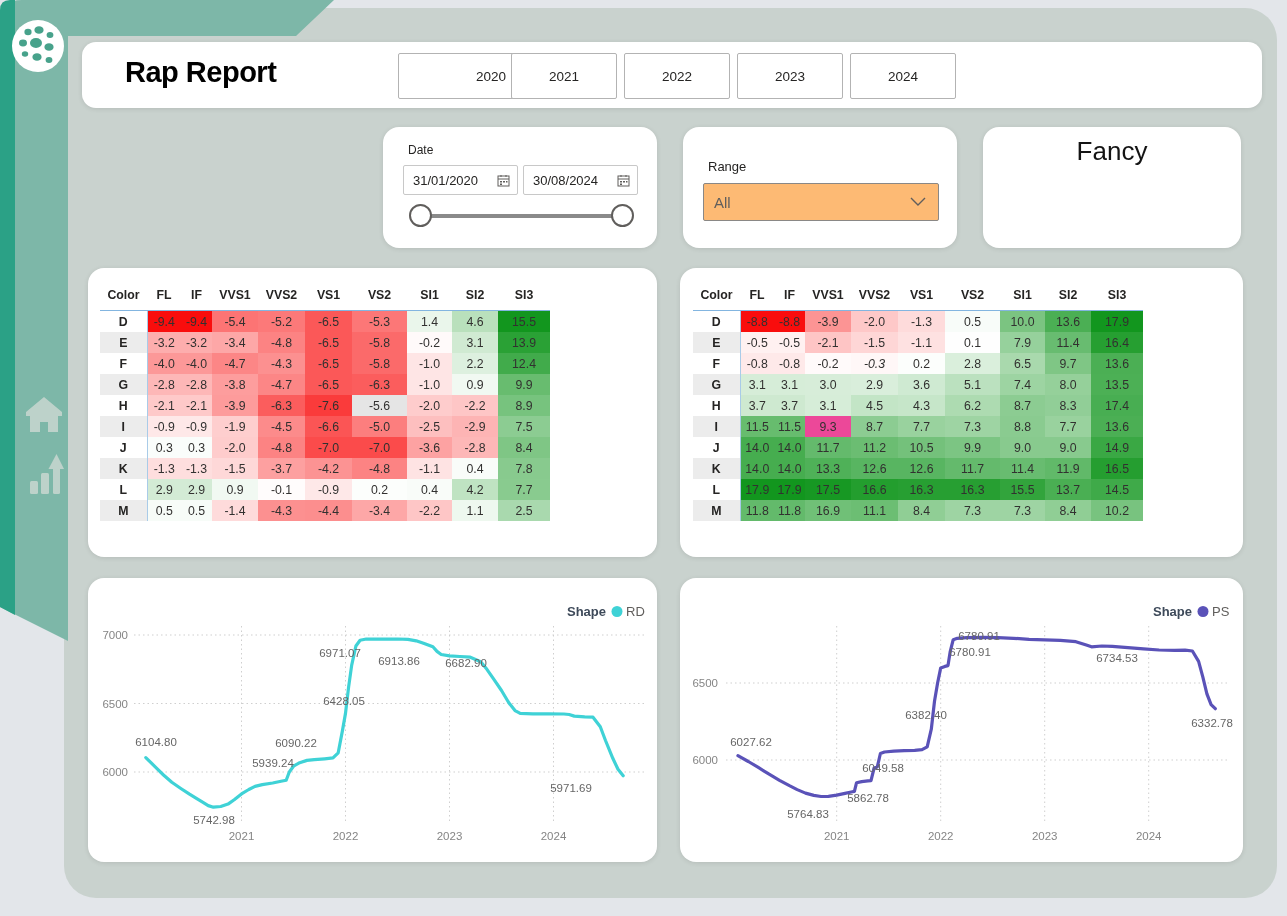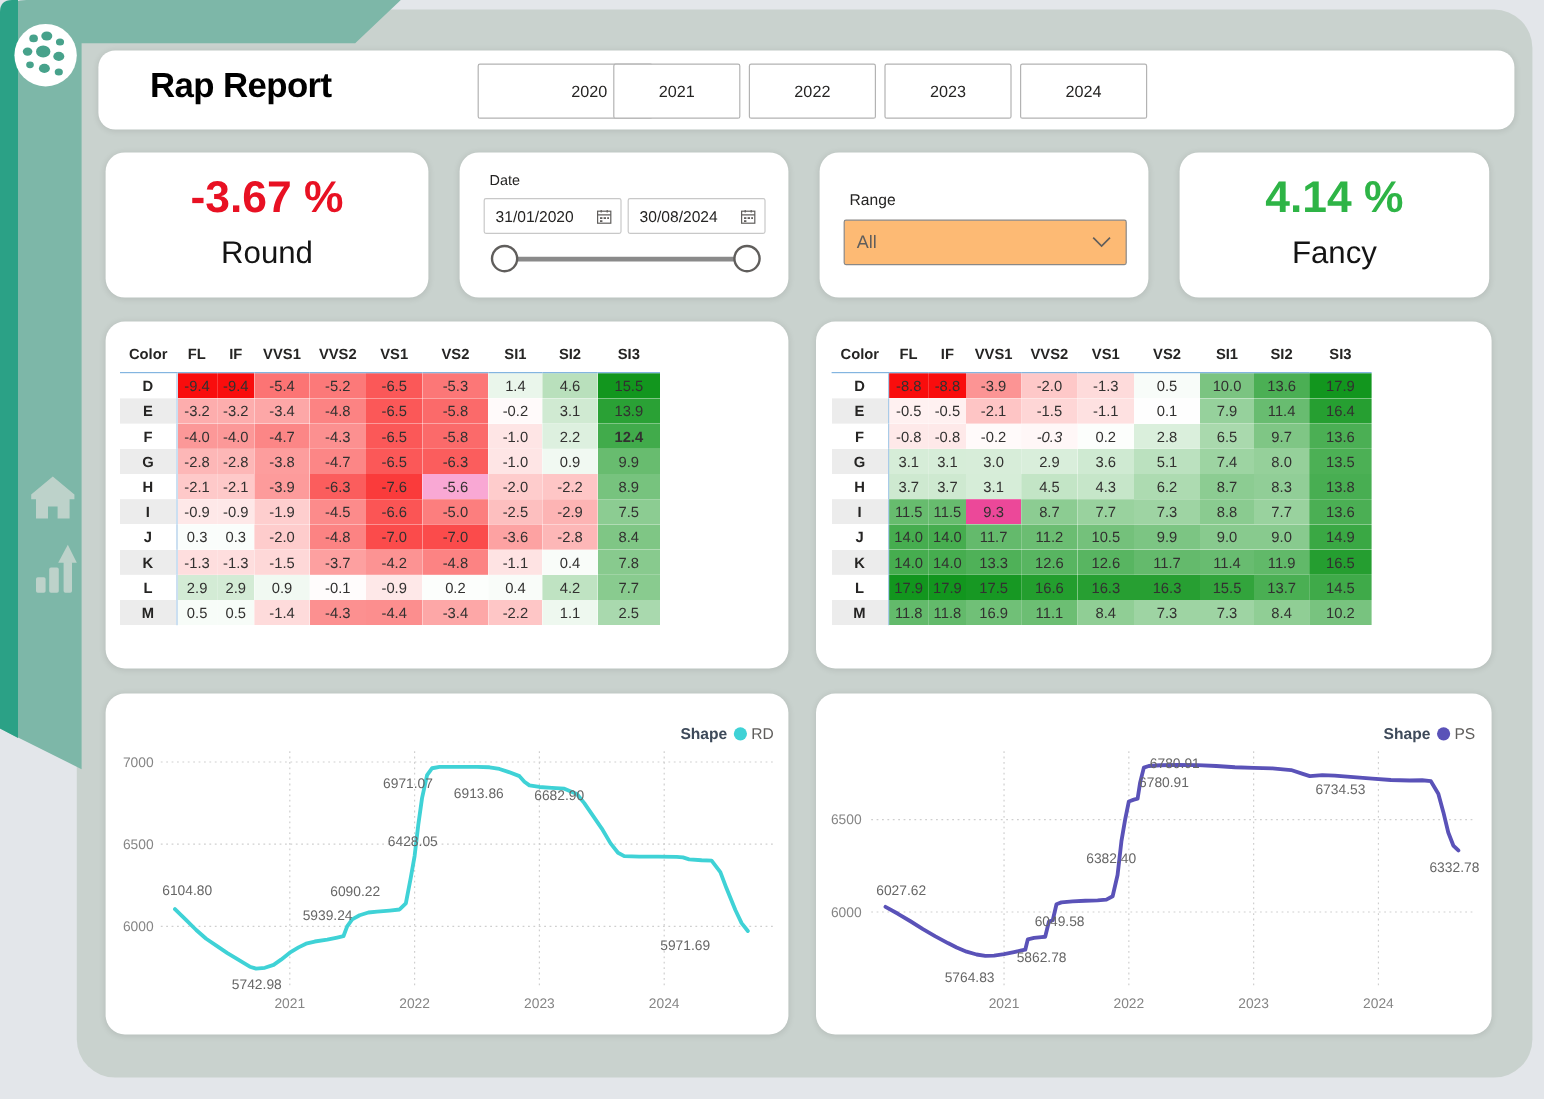--- a/index.html
+++ b/index.html
@@ -83,24 +83,20 @@
     <div class="title">Rap Report</div>
     <div id="year-buttons">
         <div class="yearbtn" style="left: 316px; padding-left: 40px;">2020</div>
         <div class="yearbtn" style="left: 429px;">2021</div>
         <div class="yearbtn" style="left: 542px;">2022</div>
         <div class="yearbtn" style="left: 655px;">2023</div>
         <div class="yearbtn" style="left: 768px;">2024</div>
       </div>
   </div>
 
-  <div class="card kpi" style="left:88px;top:127px;width:269px;height:121px;">
-    <div class="kpi-value" style="color: rgb(232, 17, 35);">-3.67 %</div>
-    <div class="kpi-label">Round</div>
-  </div>
 
   <div class="card" style="left:383px;top:127px;width:274px;height:121px;">
     <div class="slicer-label">Date</div>
     <div class="date-input" style="left:20px;">
       <span>31/01/2020</span>
       <svg width="13" height="13" viewBox="0 0 13 13">
         <rect x="1" y="2" width="11" height="10" fill="none" stroke="#605e5c" stroke-width="1"></rect>
         <line x1="1" y1="5" x2="12" y2="5" stroke="#605e5c" stroke-width="1"></line>
         <line x1="4" y1="1" x2="4" y2="3" stroke="#605e5c" stroke-width="1"></line>
         <line x1="9" y1="1" x2="9" y2="3" stroke="#605e5c" stroke-width="1"></line>
@@ -132,21 +128,20 @@
     <div class="slicer-label" style="top:32px;font-size:13px;">Range</div>
     <div class="select">
       <span>All</span>
       <svg width="16" height="10" viewBox="0 0 16 10">
         <polyline points="1,1 8,8 15,1" fill="none" stroke="#605e5c" stroke-width="1.4"></polyline>
       </svg>
     </div>
   </div>
 
   <div class="card kpi" style="left:983px;top:127px;width:258px;height:121px;">
-    <div class="kpi-value" style="color: rgb(46, 180, 70);">4.14 %</div>
     <div class="kpi-label">Fancy</div>
   </div>
 
   <div class="card" style="left:88px;top:268px;width:569px;height:289px;">
     <table class="matrix" style="left:12px;top:12px;" id="matrix-left">
         <colgroup>
           <col style="width: 47px;">
           <col style="width: 34px;">
           <col style="width: 31px;">
           <col style="width: 46px;">
@@ -199,42 +194,42 @@
           <tr>
             <th style="background: rgb(255, 255, 255);">F</th>
             <td class="fd" style="background: rgb(252, 152, 152);">-4.0</td>
             <td style="background: rgb(252, 152, 152);">-4.0</td>
             <td style="background: rgb(252, 134, 134);">-4.7</td>
             <td style="background: rgb(252, 144, 144);">-4.3</td>
             <td style="background: rgb(251, 88, 88);">-6.5</td>
             <td style="background: rgb(251, 106, 106);">-5.8</td>
             <td style="background: rgb(254, 229, 229);">-1.0</td>
             <td style="background: rgb(221, 240, 223);">2.2</td>
-            <td style="background: rgb(65, 171, 75); font-weight: bold;">12.4</td>
+            <td style="background: rgb(65, 171, 75);">12.4</td>
           </tr>
           <tr>
             <th style="background: rgb(236, 236, 236);">G</th>
             <td class="fd" style="background: rgb(253, 183, 183);">-2.8</td>
             <td style="background: rgb(253, 183, 183);">-2.8</td>
             <td style="background: rgb(253, 157, 157);">-3.8</td>
             <td style="background: rgb(252, 134, 134);">-4.7</td>
             <td style="background: rgb(251, 88, 88);">-6.5</td>
             <td style="background: rgb(251, 93, 93);">-6.3</td>
             <td style="background: rgb(254, 229, 229);">-1.0</td>
             <td style="background: rgb(241, 249, 242);">0.9</td>
             <td style="background: rgb(104, 188, 111);">9.9</td>
           </tr>
           <tr>
             <th style="background: rgb(255, 255, 255);">H</th>
             <td class="fd" style="background: rgb(254, 201, 201);">-2.1</td>
             <td style="background: rgb(254, 201, 201);">-2.1</td>
             <td style="background: rgb(253, 155, 155);">-3.9</td>
             <td style="background: rgb(251, 93, 93);">-6.3</td>
             <td style="background: rgb(250, 59, 59);">-7.6</td>
-            <td style="background: #f9a8d4;">-5.6</td>
+            <td style="background: #e5e5e5;">-5.6</td>
             <td style="background: rgb(254, 204, 204);">-2.0</td>
             <td style="background: rgb(254, 198, 198);">-2.2</td>
             <td style="background: rgb(119, 195, 126);">8.9</td>
           </tr>
           <tr>
             <th style="background: rgb(236, 236, 236);">I</th>
             <td class="fd" style="background: rgb(254, 232, 232);">-0.9</td>
             <td style="background: rgb(254, 232, 232);">-0.9</td>
             <td style="background: rgb(254, 206, 206);">-1.9</td>
             <td style="background: rgb(252, 139, 139);">-4.5</td>
@@ -375,21 +370,21 @@
           <tr>
             <th style="background: rgb(255, 255, 255);">H</th>
             <td class="fd" style="background: rgb(206, 233, 208);">3.7</td>
             <td style="background: rgb(206, 233, 208);">3.7</td>
             <td style="background: rgb(214, 237, 216);">3.1</td>
             <td style="background: rgb(195, 229, 198);">4.5</td>
             <td style="background: rgb(198, 230, 201);">4.3</td>
             <td style="background: rgb(173, 219, 177);">6.2</td>
             <td style="background: rgb(140, 204, 146);">8.7</td>
             <td style="background: rgb(145, 206, 151);">8.3</td>
-            <td style="background: rgb(72, 174, 82);">13.8</td>
+            <td style="background: rgb(72, 174, 82);">17.4</td>
           </tr>
           <tr>
             <th style="background: rgb(236, 236, 236);">I</th>
             <td class="fd" style="background: rgb(103, 188, 110);">11.5</td>
             <td style="background: rgb(103, 188, 110);">11.5</td>
             <td style="background: #ec4899;">9.3</td>
             <td style="background: rgb(140, 204, 146);">8.7</td>
             <td style="background: rgb(153, 210, 158);">7.7</td>
             <td style="background: rgb(158, 212, 163);">7.3</td>
             <td style="background: rgb(138, 203, 144);">8.8</td>

